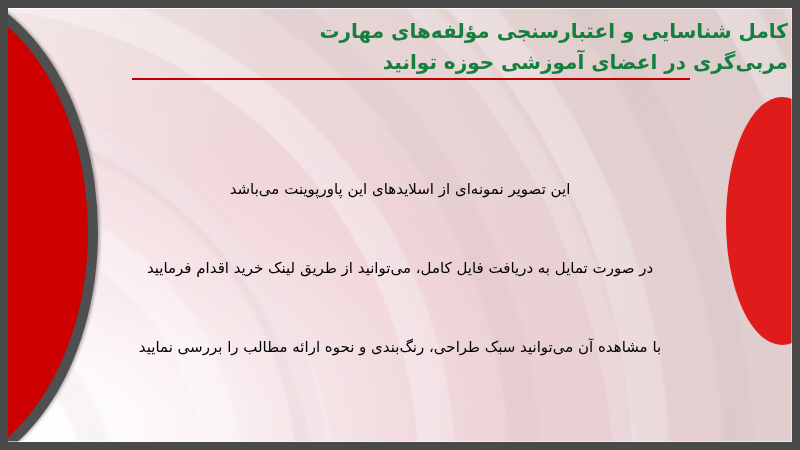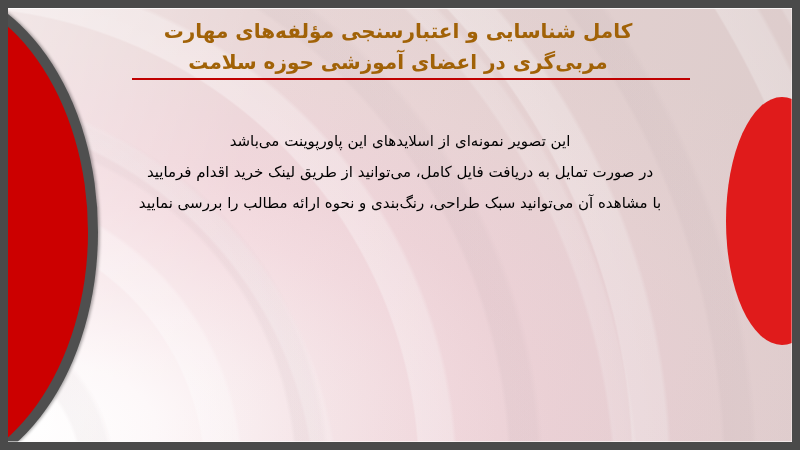--- a/index.html
+++ b/index.html
@@ -126,22 +126,22 @@
     border-radius: 50%;
     background: #e01b1b;
   }
 
   
   .title-block {
     position: absolute;
     left: 0;
     right: 4px;
     top: 8px;
-    text-align: center;
-    color: #a16207;
+    text-align: right;
+    color: #15803d;
     direction: rtl;
   }
   .title-line {
     font-size: 20px;
     font-weight: 700;
     line-height: 31px;
     letter-spacing: 0;
     white-space: nowrap;
   }
   .title-rule {
@@ -161,20 +161,21 @@
     top: 118px;
     text-align: center;
     direction: rtl;
     color: #000000;
   }
   .body-line {
     font-size: 15px;
     font-weight: 400;
     line-height: 31px;
     white-space: nowrap;
+    margin-top: 48px;
   }
 
   
   .plate-edge {
     position: absolute;
     inset: 0;
     pointer-events: none;
     box-shadow:
       inset 0 1px 0 rgba(255,255,255,.75),
       inset -1px 0 0 rgba(255,255,255,.35),
@@ -193,21 +194,21 @@
     <div class="bg-arcs2"></div>
     <div class="bg-wash"></div>
 
     <div class="left-oval-rim"></div>
     <div class="left-oval"></div>
 
     <div class="right-oval"></div>
 
     <div class="title-block">
       <div class="title-line">کامل شناسایی و اعتبارسنجی مؤلفه‌های مهارت</div>
-      <div class="title-line">مربی‌گری در اعضای آموزشی حوزه سلامت</div>
+      <div class="title-line">مربی‌گری در اعضای آموزشی حوزه توانید</div>
     </div>
     <div class="title-rule"></div>
 
     <div class="body-block">
       <div class="body-line">این تصویر نمونه‌ای از اسلایدهای این پاورپوینت می‌باشد</div>
       <div class="body-line">در صورت تمایل به دریافت فایل کامل، می‌توانید از طریق لینک خرید اقدام فرمایید</div>
       <div class="body-line">با مشاهده آن می‌توانید سبک طراحی، رنگ‌بندی و نحوه ارائه مطالب را بررسی نمایید</div>
     </div>
 
     <div class="plate-edge"></div>

